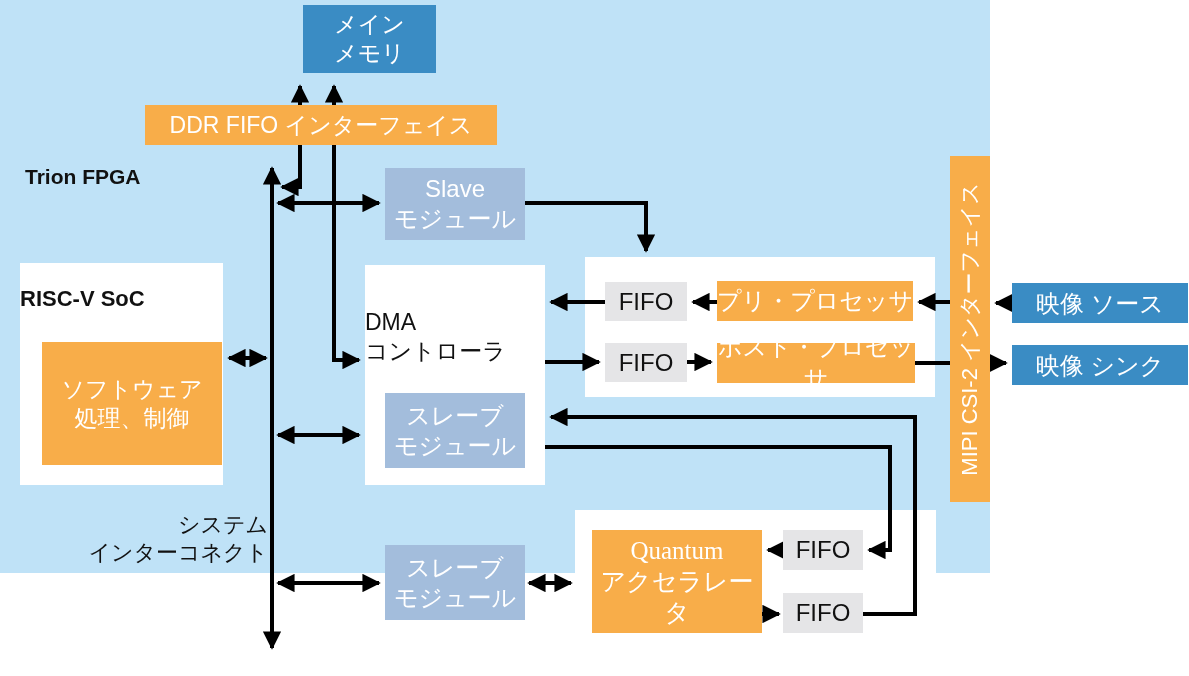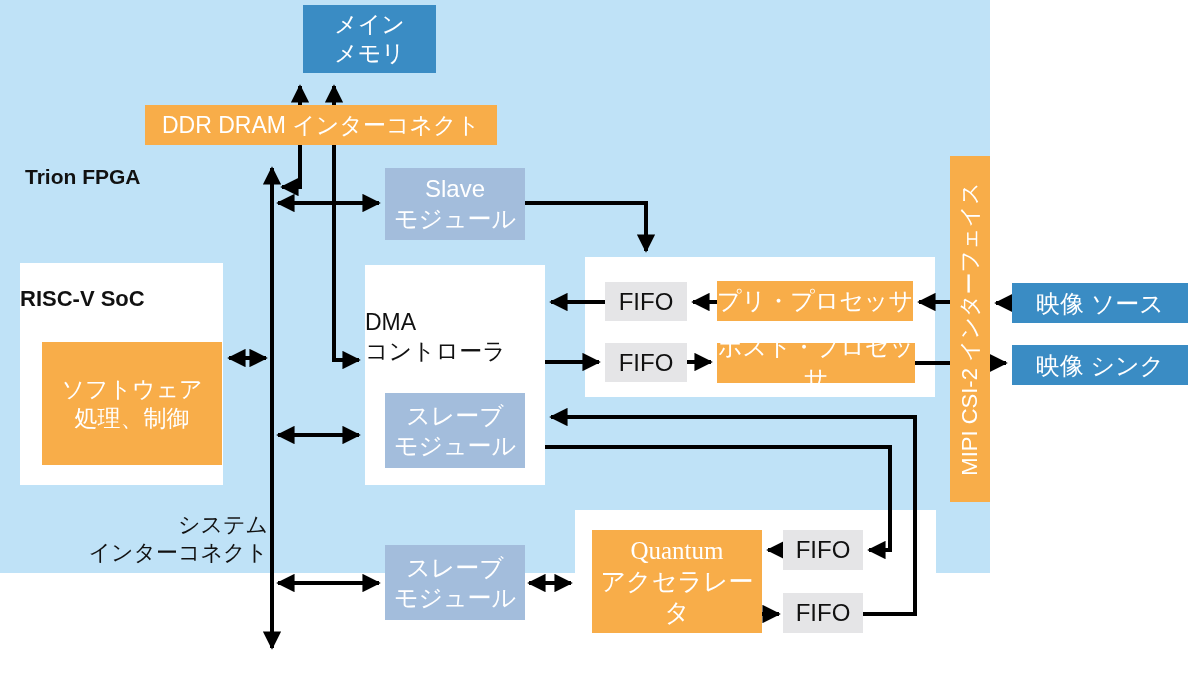--- a/index.html
+++ b/index.html
@@ -79,21 +79,21 @@
 
 <div class="abs box steel" style="left:1012px;top:283px;width:176px;height:40px;">
   <span>映像 ソース</span>
 </div>
 
 <div class="abs box steel" style="left:1012px;top:345px;width:176px;height:40px;">
   <span>映像 シンク</span>
 </div>
 
 <div class="abs box orangebox banner-text" style="left:145px;top:105px;width:352px;height:40px;">
-  <span>DDR DRAM インターコネクト</span>
+  <span>DDR FIFO インターフェイス</span>
 </div>
 
 <div class="abs vertical-banner" style="left:950px;top:156px;width:40px;height:346px;">
   <span>MIPI CSI-2 インターフェイス</span>
 </div>
 
 <div class="abs label title-bold" style="left:25px;top:165px;">Trion FPGA</div>
 
 <div class="abs label" style="left:20px;top:286px;width:203px;text-align:left;font-weight:bold;font-size:22px;">RISC-V SoC</div>
 

